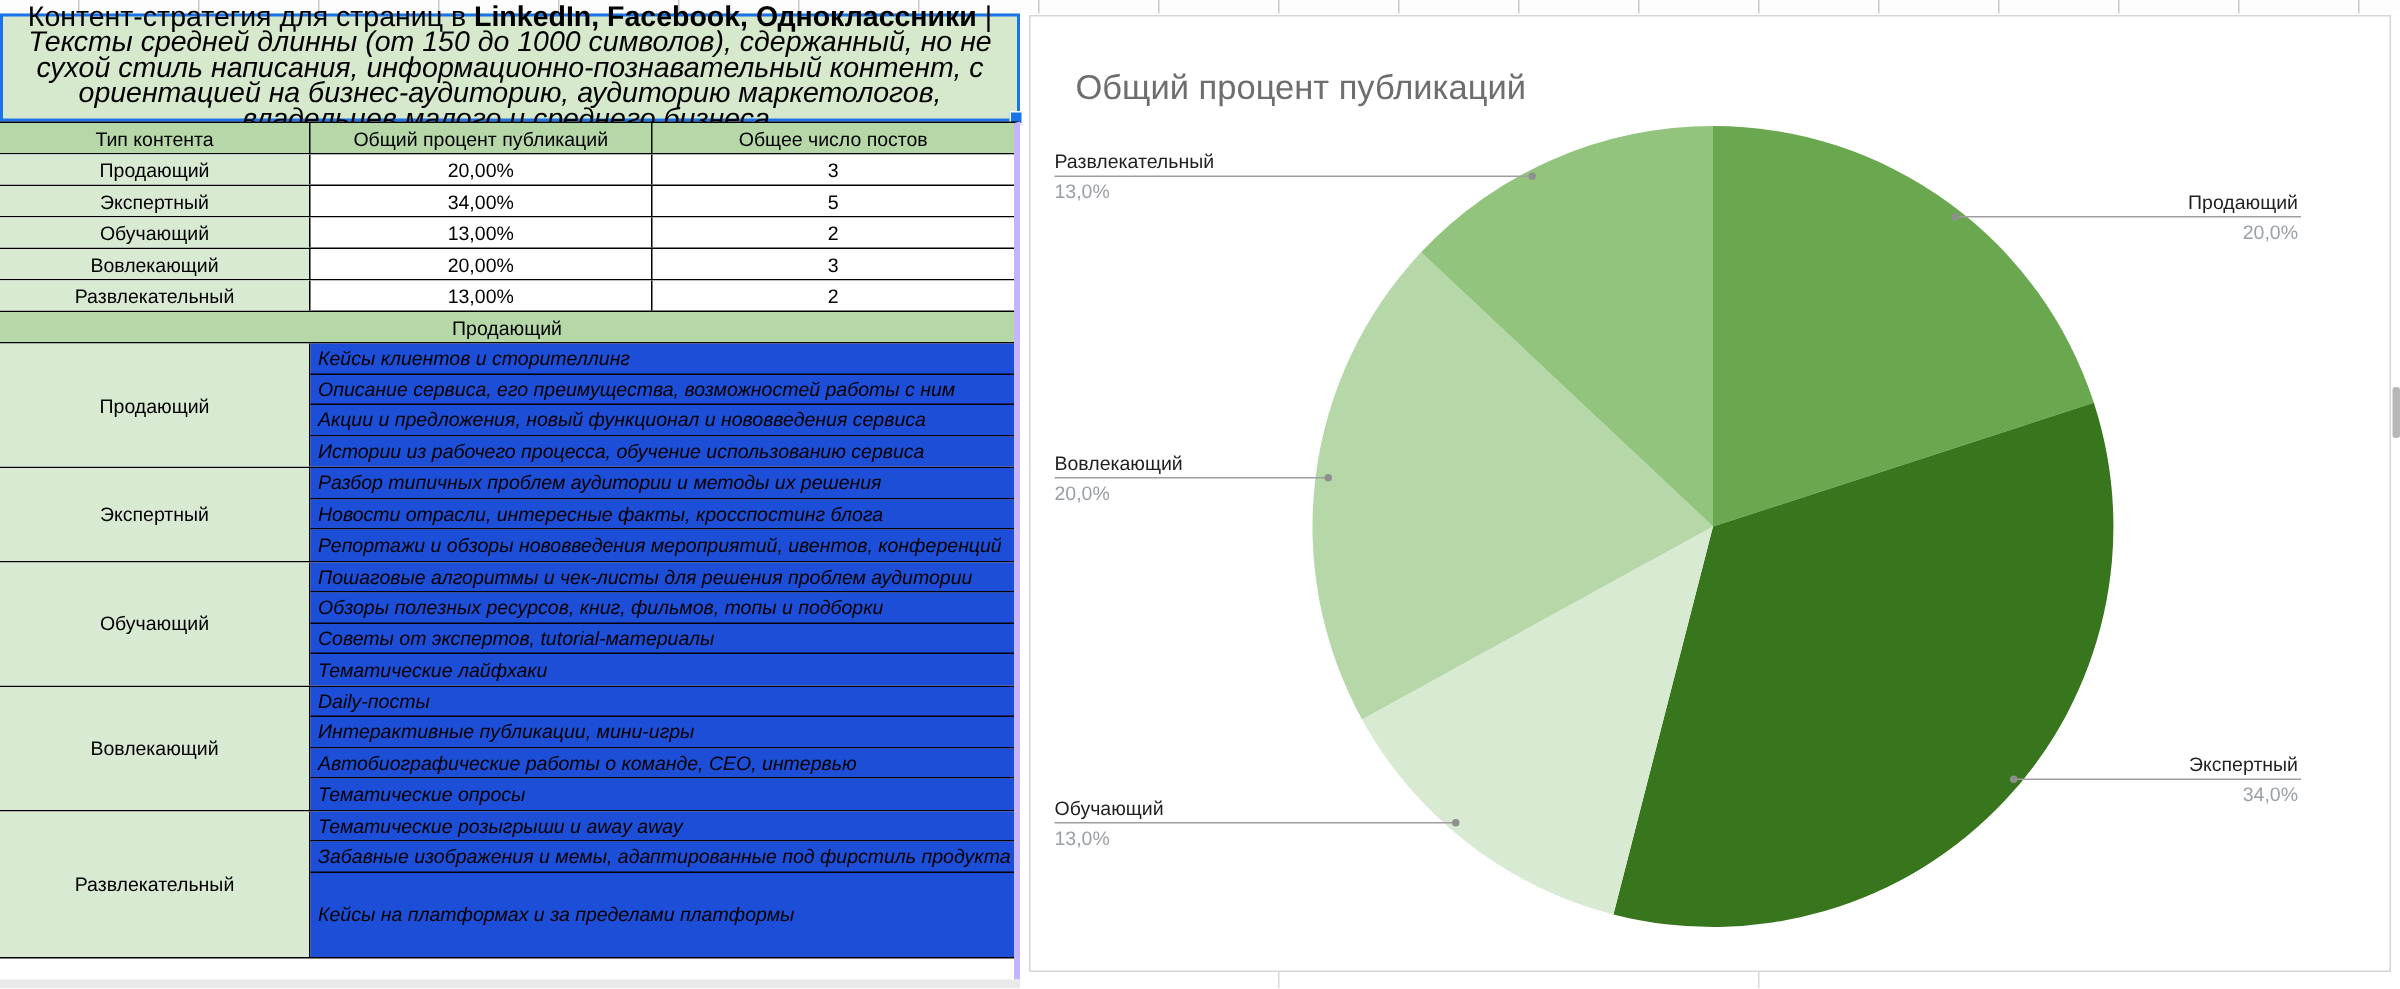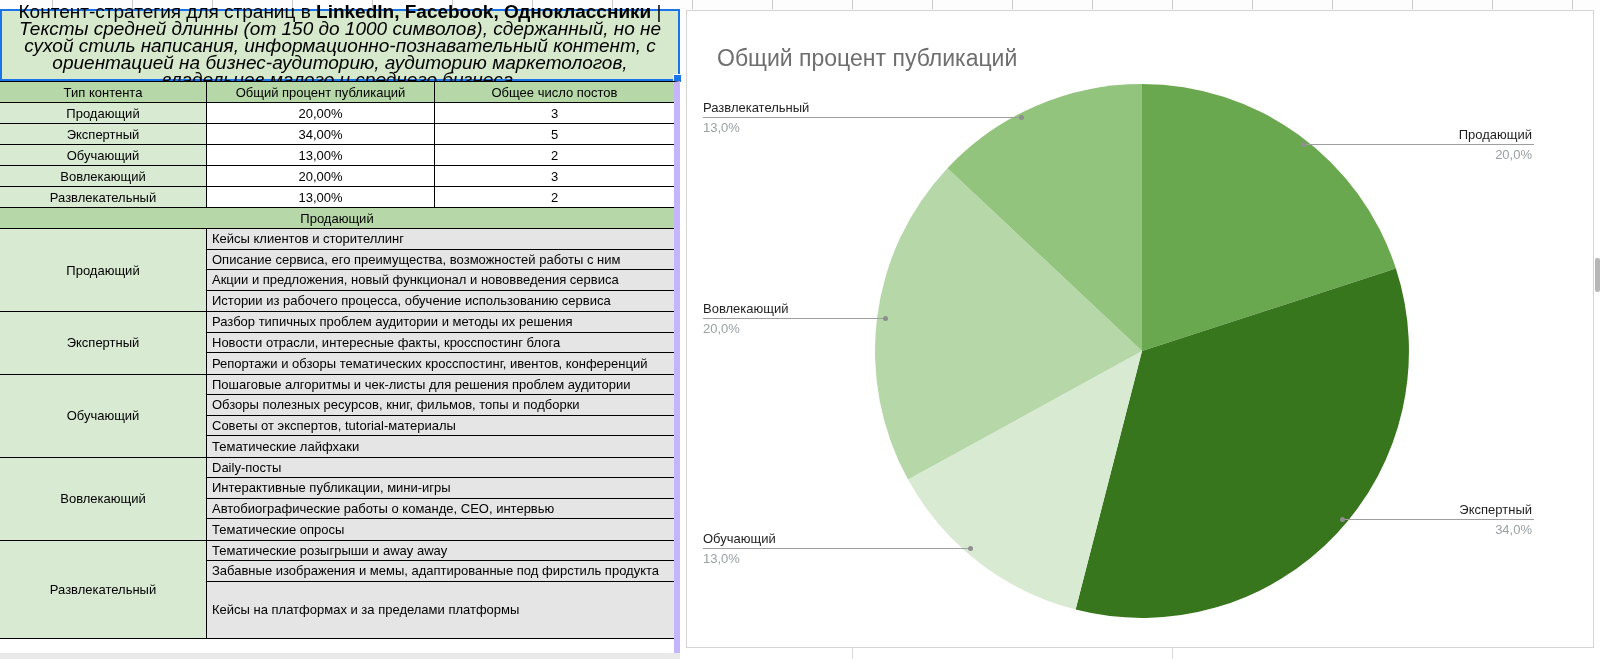--- a/index.html
+++ b/index.html
@@ -12,35 +12,35 @@
 
   
   .title-cell{position:absolute;left:0;top:9px;width:680px;height:72px;background:#d7e9cc;
               border:2px solid #1a73e8;box-sizing:border-box;display:flex;align-items:center;justify-content:center;}
   .title-cell p{margin:0;padding:2px 8px;text-align:center;font-size:19px;line-height:17px;}
   .title-cell .b{font-weight:bold;}
   .title-cell .i{font-style:italic;}
   .fill-handle{position:absolute;right:-4px;bottom:-4px;width:7px;height:7px;background:#1a73e8;border:1px solid #fff;}
 
   .table-wrap{position:absolute;left:0;top:81px;width:680px;height:572px;box-sizing:border-box;
-              border-right:6px solid #c4b5fd;border-top:1px solid #000;font-size:13px;}
+              border-right:4px solid #c4b5fd;border-top:1px solid #000;font-size:13px;}
   .trow{display:flex;box-sizing:border-box;border-bottom:1px solid #000;background:#fff;}
   .trow.green{background:#b6d7a8;}
   .cell{box-sizing:border-box;display:flex;align-items:center;justify-content:center;overflow:hidden;white-space:nowrap;}
   .c1{width:207px;border-right:1px solid #000;background:#d9ead3;}
   .trow.green .c1{background:transparent;}
   .c2{width:228px;border-right:1px solid #000;}
   .c3{flex:1;}
   .rub-title{justify-content:center;width:100%;}
   .section{display:flex;box-sizing:border-box;border-bottom:1px solid #000;}
   .sec-cat{width:207px;border-right:1px solid #000;background:#d9ead3;box-sizing:border-box;
            display:flex;align-items:center;justify-content:center;}
   .sec-items{flex:1;display:flex;flex-direction:column;}
   .item{box-sizing:border-box;border-bottom:1px solid #000;display:flex;align-items:center;
-        padding-left:5px;overflow:hidden;white-space:nowrap;background:#e5e5e5;}
+        padding-left:5px;overflow:hidden;white-space:nowrap;background:#1d4ed8;font-style:italic;}
   .item:last-child{border-bottom:none;}
 
   .bottom-strip{position:absolute;left:0;top:653px;width:680px;height:6px;background:#e9e9e9;}
 
   
   .chart-panel{position:absolute;left:686px;top:10px;width:908px;height:638px;background:#fff;
                border:1px solid #d5d5d5;box-sizing:border-box;}
   .chart-title{position:absolute;left:30px;top:34px;margin:0;font-size:23px;font-weight:normal;color:#6e6e6e;}
   .chart-panel svg{position:absolute;left:0;top:0;}
   .pie-label-name{position:absolute;font-size:13px;color:#1f1f1f;height:16px;line-height:16px;white-space:nowrap;}
@@ -128,21 +128,21 @@
             <div class="item" style="height: 20.5px;">Описание сервиса, его преимущества, возможностей работы с ним</div>
             <div class="item" style="height: 20.5px;">Акции и предложения, новый функционал и нововведения сервиса</div>
             <div class="item" style="height: 20.5px;">Истории из рабочего процесса, обучение использованию сервиса</div>
           </div>
         </div>
         <div class="section">
           <div class="sec-cat">Экспертный</div>
           <div class="sec-items">
             <div class="item" style="height: 20.5px;">Разбор типичных проблем аудитории и методы их решения</div>
             <div class="item" style="height: 20.5px;">Новости отрасли, интересные факты, кросспостинг блога</div>
-            <div class="item" style="height: 20.5px;">Репортажи и обзоры тематических кросспостинг, ивентов, конференций</div>
+            <div class="item" style="height: 20.5px;">Репортажи и обзоры нововведения мероприятий, ивентов, конференций</div>
           </div>
         </div>
         <div class="section">
           <div class="sec-cat">Обучающий</div>
           <div class="sec-items">
             <div class="item" style="height: 20.5px;">Пошаговые алгоритмы и чек-листы для решения проблем аудитории</div>
             <div class="item" style="height: 20.5px;">Обзоры полезных ресурсов, книг, фильмов, топы и подборки</div>
             <div class="item" style="height: 20.5px;">Советы от экспертов, tutorial-материалы</div>
             <div class="item" style="height: 20.5px;">Тематические лайфхаки</div>
           </div>

